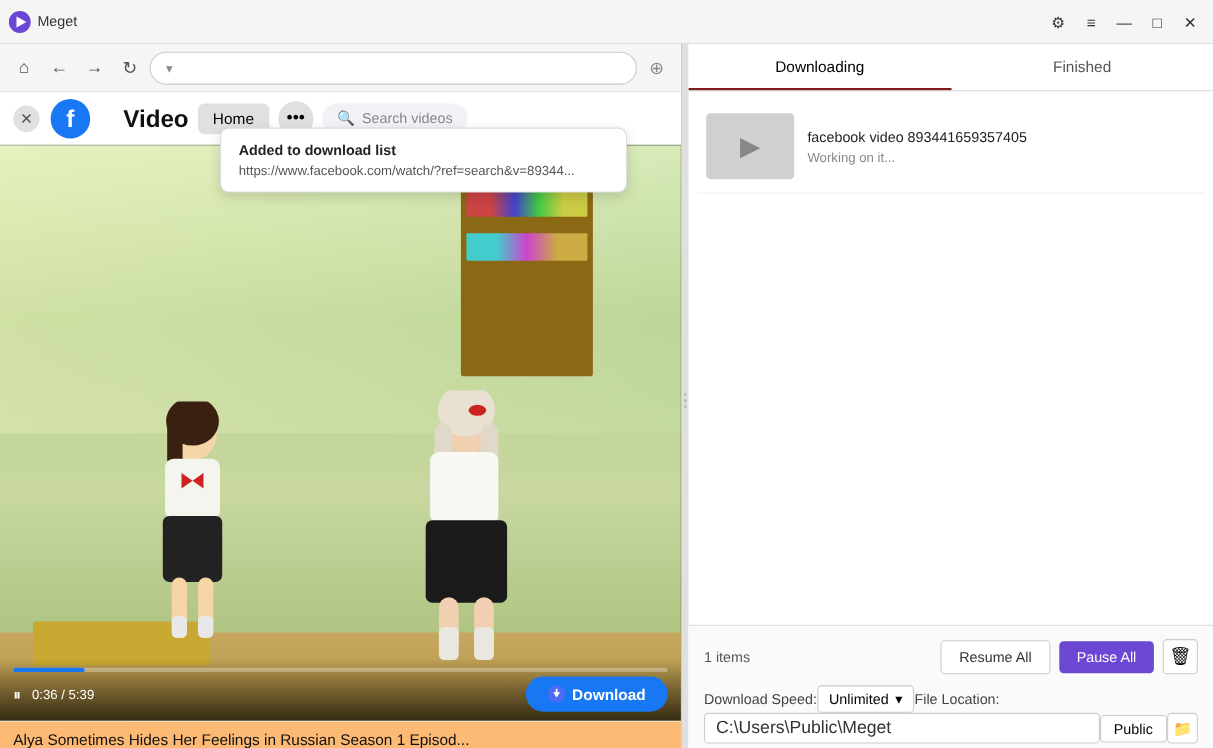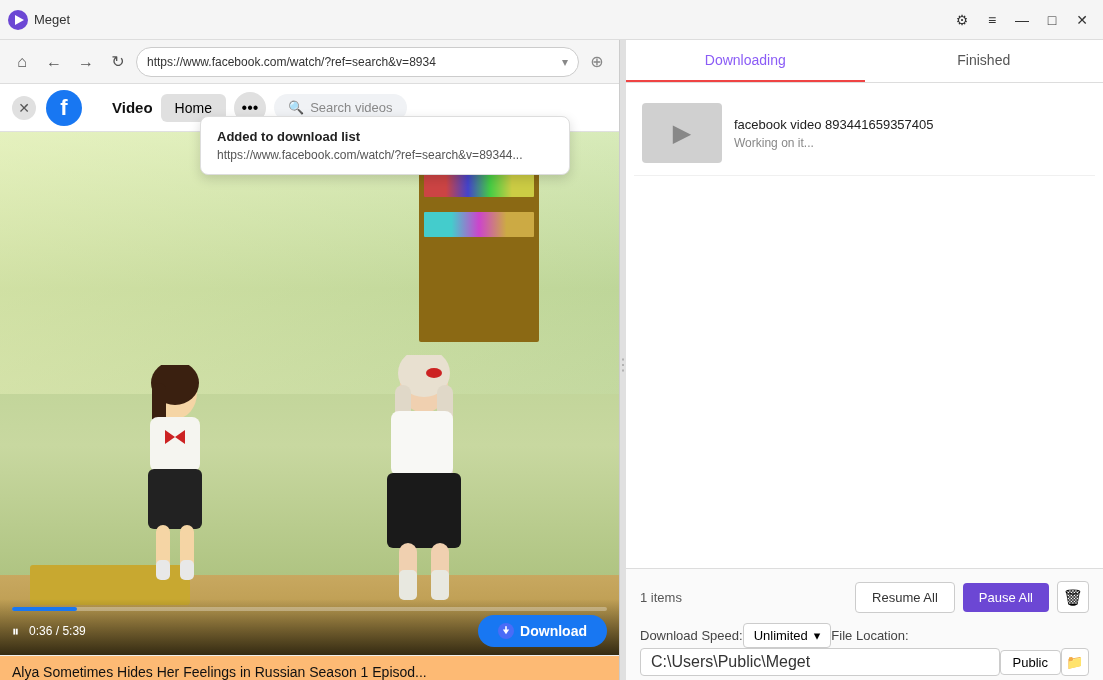--- a/index.html
+++ b/index.html
@@ -71,21 +71,21 @@
       width: 24px; height: 24px; border-radius: 50%; background: #e0e0e0;
       border: none; cursor: pointer; font-size: 14px; color: #555;
       display: flex; align-items: center; justify-content: center;
     }
     .fb-logo {
       width: 36px; height: 36px; border-radius: 50%; background: #1877f2;
       display: flex; align-items: center; justify-content: center;
       font-size: 22px; color: white; font-weight: bold;
     }
     .fb-nav-links { display: flex; align-items: center; gap: 8px; flex: 1; padding-left: 20px; }
-    .fb-section-title { font-size: 15px; font-weight: 700; color: #111; }
+    .fb-section-title { font-size: 22px; font-weight: 700; color: #111; }
     .fb-nav-btn {
       padding: 6px 14px; border-radius: 6px; border: none; background: #e0e0e0;
       cursor: pointer; font-size: 14px; font-weight: 500;
     }
     .fb-more-btn {
       width: 32px; height: 32px; border-radius: 50%; background: #e0e0e0;
       border: none; cursor: pointer; font-size: 16px;
       display: flex; align-items: center; justify-content: center;
     }
     .fb-search-box {
@@ -168,21 +168,21 @@
 
     
     .right-panel { flex: 1; display: flex; flex-direction: column; background: white; }
 
     
     .download-tabs { display: flex; border-bottom: 1px solid #ddd; }
     .tab-btn {
       flex: 1; padding: 12px; border: none; background: transparent;
       font-size: 14px; cursor: pointer; color: #555; border-bottom: 2px solid transparent;
     }
-    .tab-btn.active { color: #8b5cf6; border-bottom: 2px solid #ef4444; background: white; }
+    .tab-btn.active { color: #000000; border-bottom: 2px solid #7f1d1d; background: white; }
 
     
     .download-list { flex: 1; overflow-y: auto; padding: 8px; }
     .download-item {
       display: flex; align-items: center; gap: 12px;
       padding: 12px 8px; border-bottom: 1px solid #f0f0f0;
     }
     .download-thumb {
       width: 80px; height: 60px; background: #d0d0d0; border-radius: 4px;
       display: flex; align-items: center; justify-content: center; flex-shrink: 0;
@@ -262,21 +262,20 @@
 <div class="main-layout">
 
   <div class="browser-panel" style="position:relative;">
 
     <div class="address-bar">
       <button class="nav-btn">⌂</button>
       <button class="nav-btn">←</button>
       <button class="nav-btn">→</button>
       <button class="nav-btn">↻</button>
       <div class="address-input-wrap">
-        <input class="address-input" type="text" value="https://www.facebook.com/watch/?ref=search&amp;v=8934" style="">
         <span class="address-icon">▾</span>
       </div>
       <button class="bookmark-btn">⊕</button>
     </div>
 
     <div class="notification-popup">
       <div class="notification-title">Added to download list</div>
       <div class="notification-url">https://www.facebook.com/watch/?ref=search&amp;v=89344...</div>
     </div>
 

